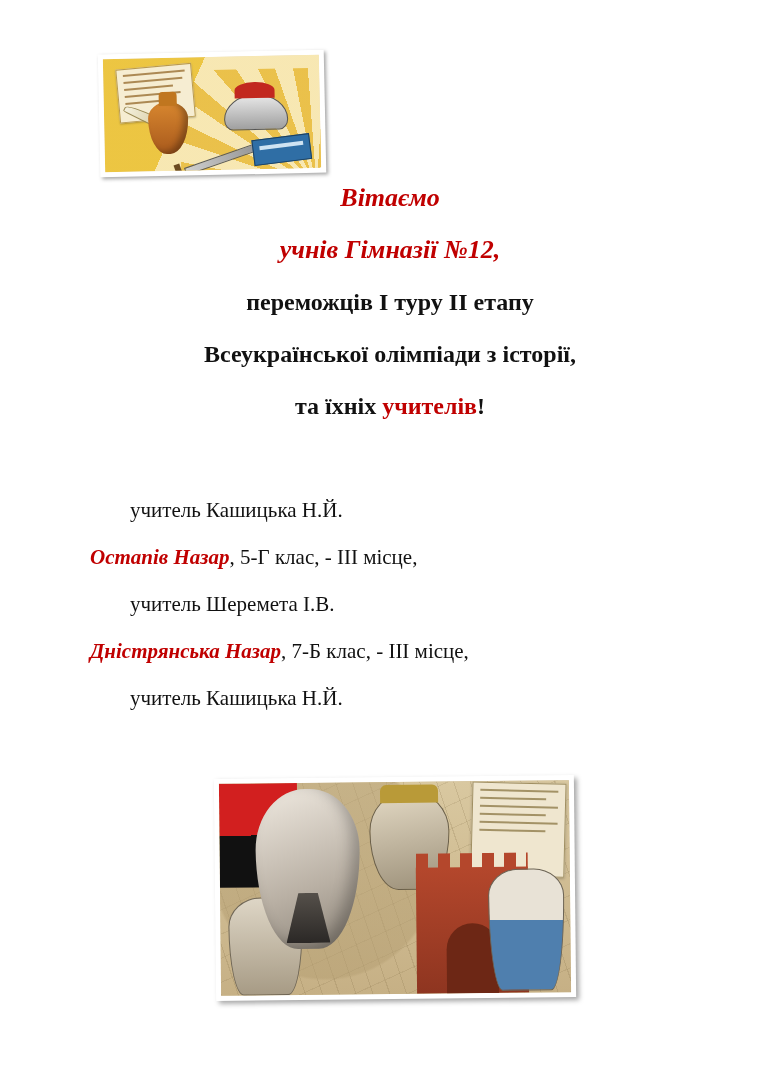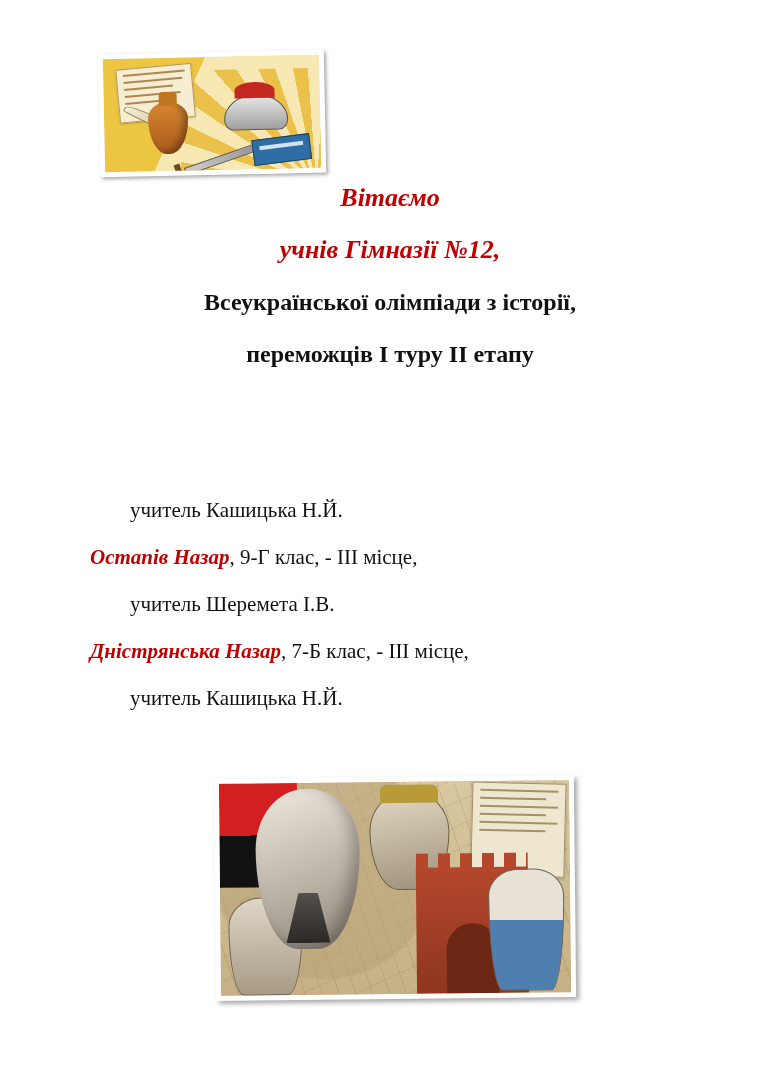--- a/index.html
+++ b/index.html
@@ -327,29 +327,30 @@
       <div class="ti-amphora"></div>
       <div class="ti-helmet"></div>
       <div class="ti-sword"></div>
       <div class="ti-book"></div>
     </div>
   </div>
 
   <div class="heading">
     <span class="line l1">Вітаємо</span>
     <span class="line l2">учнів Гімназії №12,</span>
+    <span class="line">переможців I туру II етапу</span>
     <span class="line">Всеукраїнської олімпіади з історії,</span>
-    <span class="line">переможців I туру II етапу</span>
+    <span class="line"><span>та  їхніх </span><span class="word-red">учителів</span><span>!</span></span>
   </div>
 
   <div class="winners">
 
     <span class="teacher">учитель Кашицька Н.Й.</span>
 
-    <span class="row"><span class="name">Остапів Назар</span><span>, 9-Г клас, - III місце,</span></span>
+    <span class="row"><span class="name">Остапів Назар</span><span>, 5-Г клас, - III місце,</span></span>
     <span class="teacher">учитель Шеремета І.В.</span>
 
     <span class="row"><span class="name">Дністрянська Назар</span><span>, 7-Б  клас, - III місце,</span></span>
     <span class="teacher">учитель  Кашицька Н.Й.</span>
 
   </div>
 
   <div class="bottom-image">
     <div class="inner">
       <div class="bi-map"></div>

